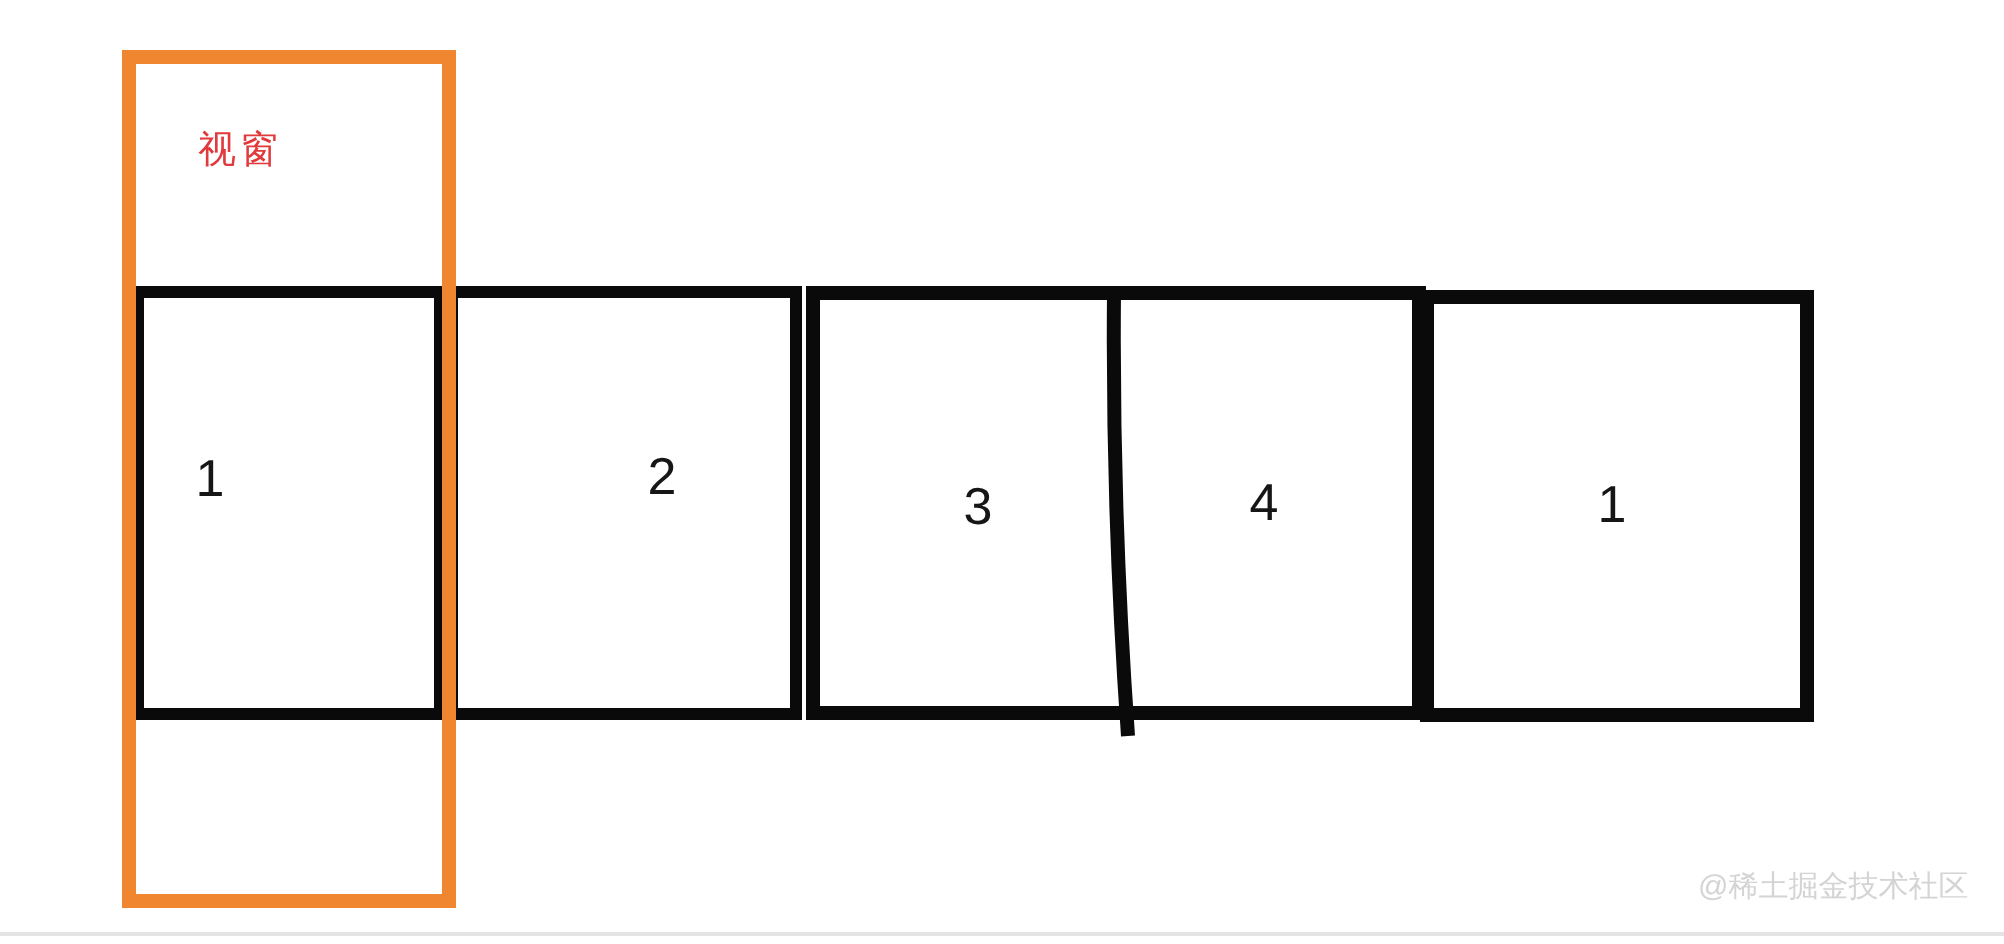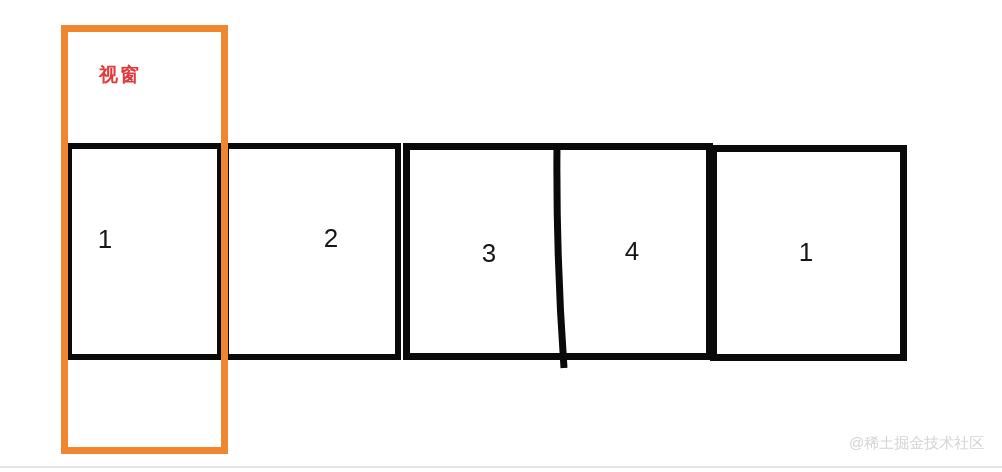--- a/index.html
+++ b/index.html
@@ -61,21 +61,20 @@
     border: 7px solid var(--viewport-border, #f0862f);
     background: transparent;
   }
   .viewport-label {
     position: absolute;
     left: 99px; top: 62px;
     font-size: 19px;
     color: var(--viewport-label, #e03a3c);
     letter-spacing: 2px;
     white-space: nowrap;
-    font-weight: bold;
   }
 
   
   .watermark {
     position: absolute;
     left: 849px; top: 434px;
     font-size: 15px;
     color: var(--watermark, #d4d4d4);
     white-space: nowrap;
   }

